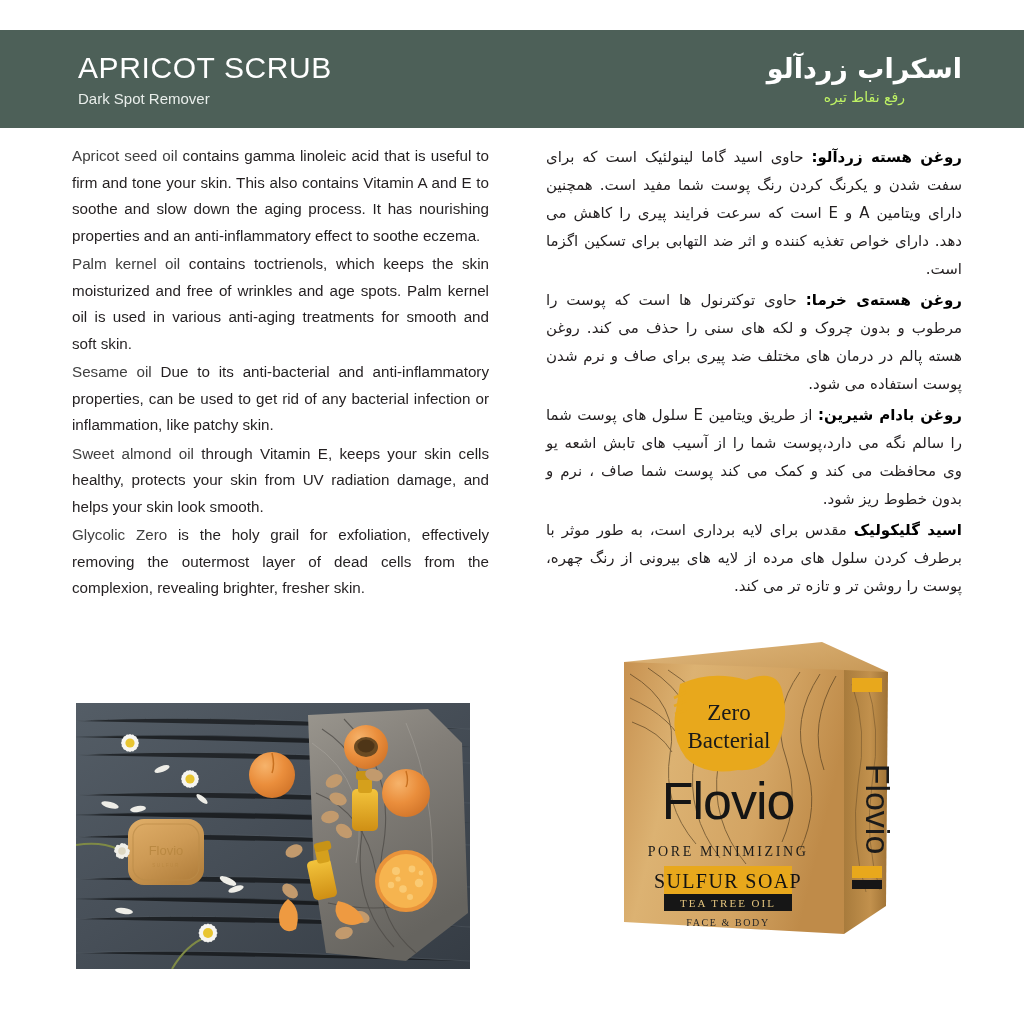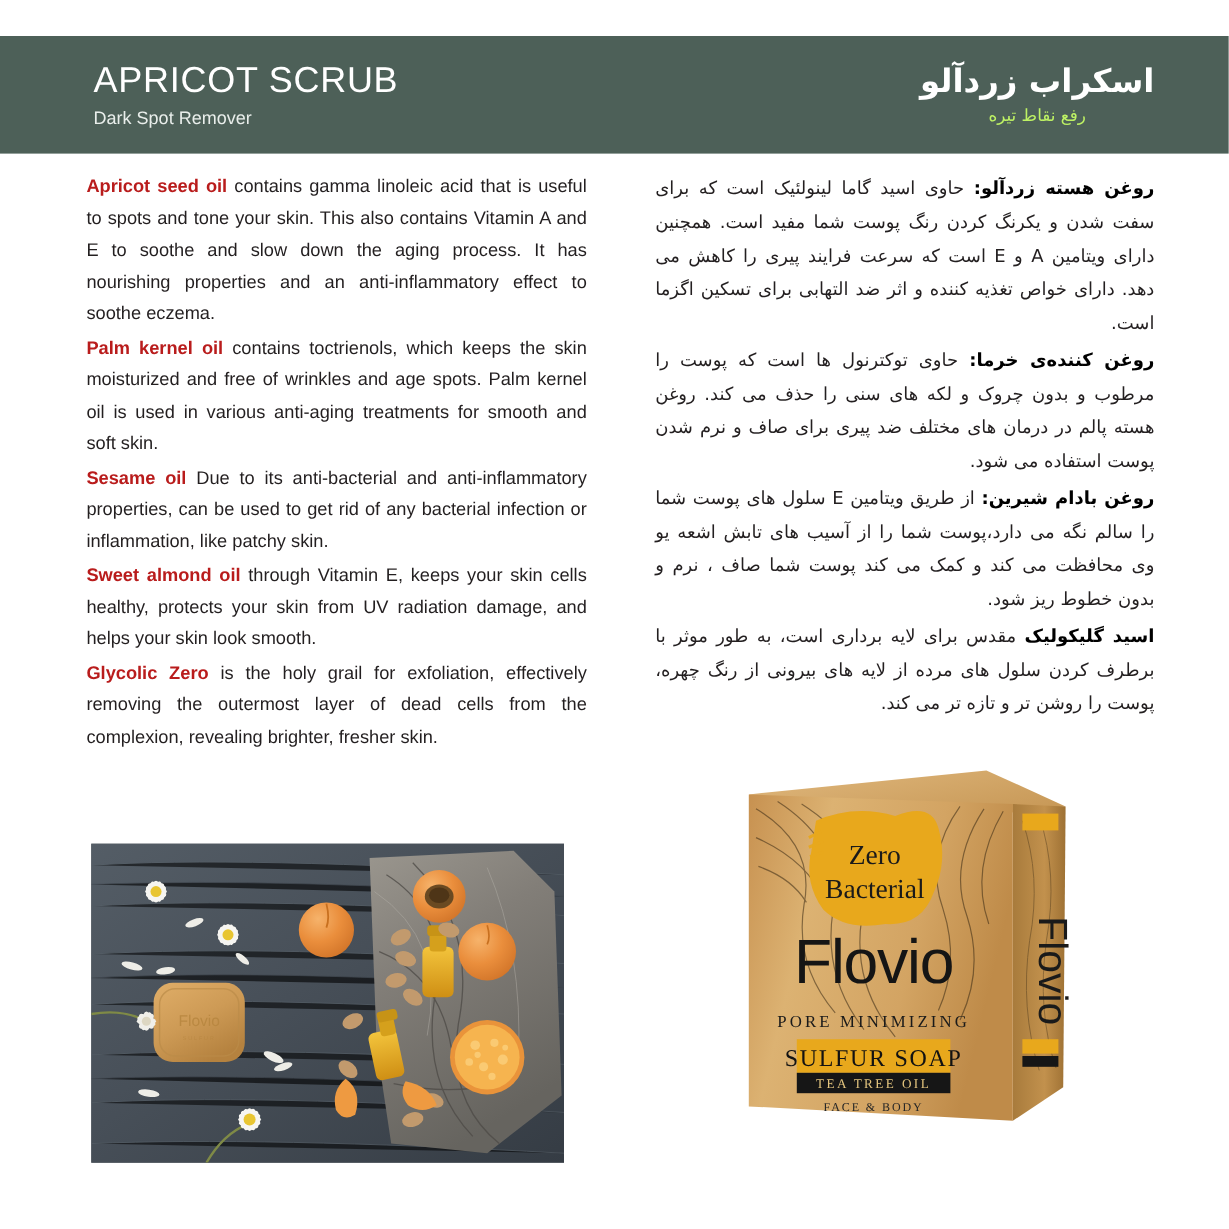--- a/index.html
+++ b/index.html
@@ -72,21 +72,21 @@
   }
   .para-en {
     margin: 0 0 2px 0;
     font-size: 15.2px;
     line-height: 26.5px;
     color: #231f20;
     text-align: justify;
     text-justify: inter-word;
     font-family: "Liberation Sans", sans-serif;
   }
-  .para-en b { font-weight: 700; color: #b91c1c; }
+  .para-en b { font-weight: 400; color: #404040; }
 
   
   .col-fa {
     position: absolute;
     right: 62px; top: 143px;
     width: 432px;
     direction: rtl;
   }
   .para-fa {
     margin: 0 0 3px 16px;
@@ -128,42 +128,42 @@
       <div class="subtitle-en">Dark Spot Remover</div>
     </div>
     <div class="header-right">
       <h1 class="title-fa">اسکراب زردآلو</h1>
       <div class="subtitle-fa">رفع نقاط تیره</div>
     </div>
   </div>
 
   <div class="col-en">
     <p class="para-en">
-      <b>Apricot seed oil</b><span> contains gamma linoleic acid that is useful to spots and tone your skin. This also contains Vitamin A and E to soothe and slow down the aging process. It has nourishing properties and an anti-inflammatory effect to soothe eczema.</span>
+      <b>Apricot seed oil</b><span> contains gamma linoleic acid that is useful to firm and tone your skin. This also contains Vitamin A and E to soothe and slow down the aging process. It has nourishing properties and an anti-inflammatory effect to soothe eczema.</span>
     </p>
     <p class="para-en">
       <b>Palm kernel oil</b><span> contains toctrienols, which keeps the skin moisturized and free of wrinkles and age spots. Palm kernel oil is used in various anti-aging treatments for smooth and soft skin.</span>
     </p>
     <p class="para-en">
       <b>Sesame oil</b><span> Due to its anti-bacterial and anti-inflammatory properties, can be used to get rid of any bacterial infection or inflammation, like patchy skin.</span>
     </p>
     <p class="para-en">
       <b>Sweet almond oil</b><span> through Vitamin E,  keeps your skin cells healthy, protects your skin from UV radiation damage, and helps your skin look smooth.</span>
     </p>
     <p class="para-en">
       <b>Glycolic Zero</b><span> is the holy grail for exfoliation, effectively removing the outermost layer of dead cells from the complexion, revealing brighter, fresher skin.</span>
     </p>
   </div>
 
   <div class="col-fa">
     <p class="para-fa">
       <b>روغن هسته زردآلو:</b><span> حاوی اسید گاما لینولئیک است که برای سفت شدن و یکرنگ کردن رنگ پوست شما مفید است. همچنین دارای ویتامین A و E است که سرعت فرایند پیری را کاهش می دهد. دارای خواص تغذیه کننده و اثر ضد التهابی برای تسکین اگزما است.</span>
     </p>
     <p class="para-fa">
-      <b>روغن کننده‌ی خرما:</b><span> حاوی توکترنول ها است که پوست را مرطوب و بدون چروک و لکه های سنی را حذف می کند. روغن هسته پالم در درمان های مختلف ضد پیری برای صاف و نرم شدن پوست استفاده می شود.</span>
+      <b>روغن هسته‌ی خرما:</b><span> حاوی توکترنول ها است که پوست را مرطوب و بدون چروک و لکه های سنی را حذف می کند. روغن هسته پالم در درمان های مختلف ضد پیری برای صاف و نرم شدن پوست استفاده می شود.</span>
     </p>
     <p class="para-fa">
       <b>روغن بادام شیرین:</b><span> از طریق ویتامین E سلول های پوست شما را سالم نگه می دارد،پوست شما را از آسیب های تابش اشعه یو وی محافظت می کند و کمک می کند پوست شما صاف ، نرم و بدون خطوط ریز شود.</span>
     </p>
     <p class="para-fa">
       <b>اسید گلیکولیک</b><span> مقدس برای لایه برداری است، به طور موثر با برطرف کردن سلول های مرده از لایه های بیرونی از رنگ چهره، پوست را روشن تر و تازه تر می کند.</span>
     </p>
   </div>
 
   <div class="photo">

